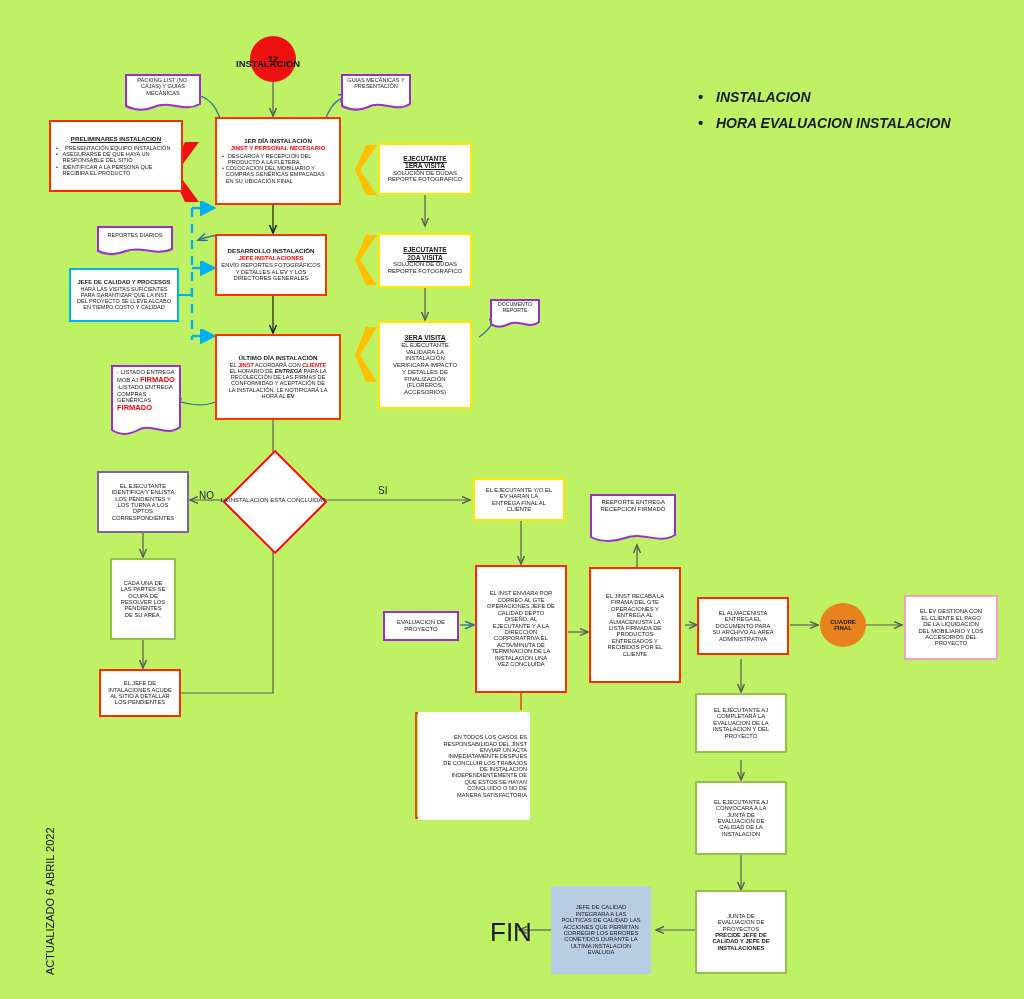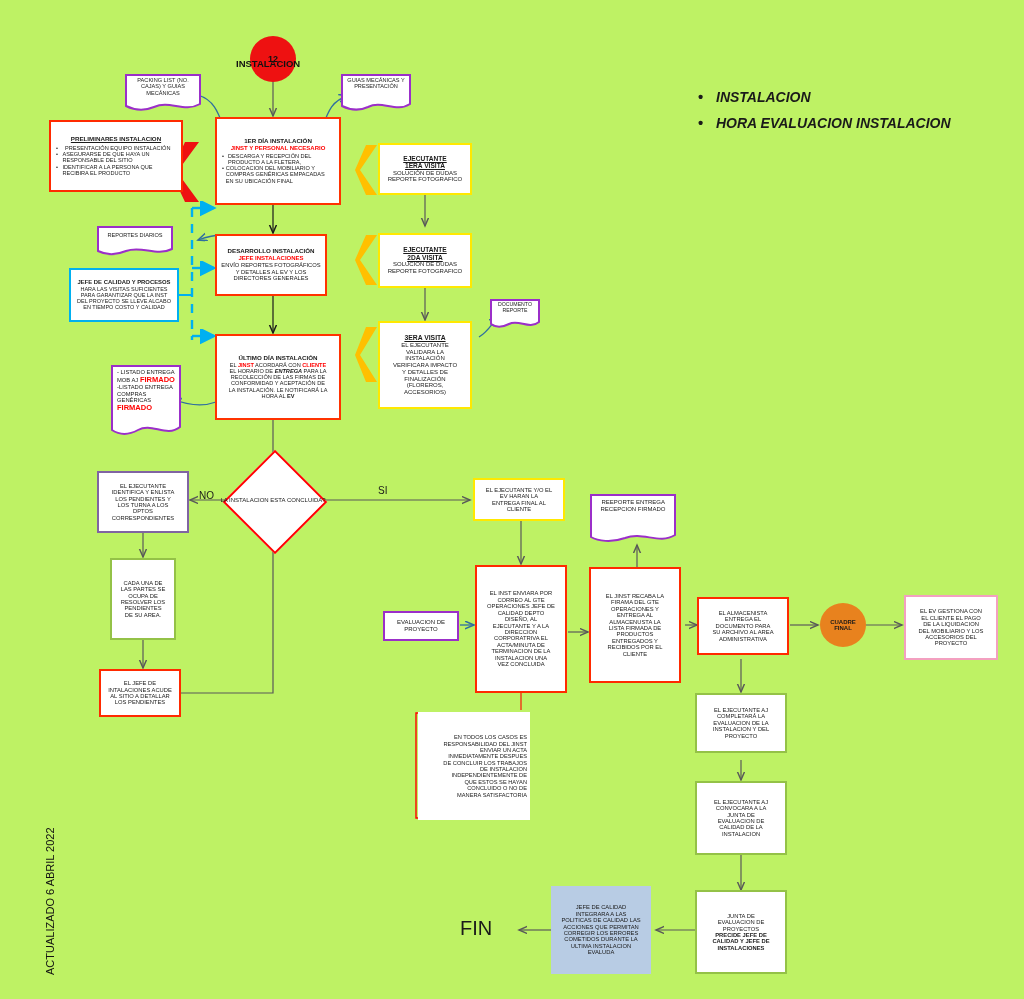--- a/index.html
+++ b/index.html
@@ -137,22 +137,23 @@
   }
   .bullets div { display: flex; align-items: baseline; margin-bottom: 9px; }
   .bullets .bdot { width: 18px; font-size: 15px; font-style: normal; }
 
   .listnode {
     text-align: left;
     align-items: flex-start;
   }
   .fin {
     position: absolute;
-    font-size: 20px;
+    font-size: 26px;
     z-index: 5;
+    margin-left: 30px;
   }
 </style>
 </head>
 <body>
 
 <div id="canvas">
 
   <svg id="edges" viewBox="0 0 1024 999">
     <defs>
       <marker id="ar" markerWidth="9" markerHeight="9" refX="7" refY="3" orient="auto">

